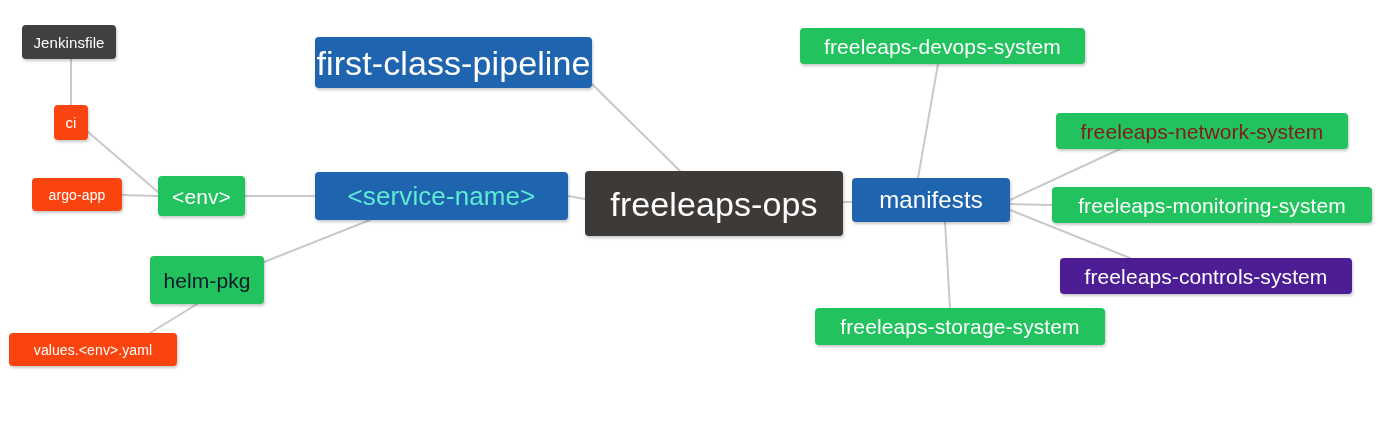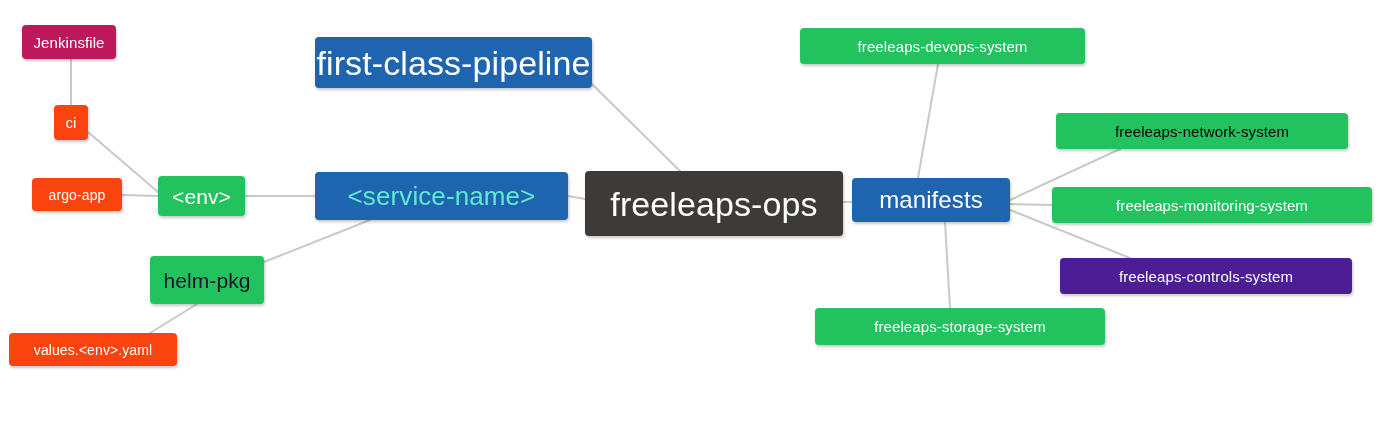--- a/index.html
+++ b/index.html
@@ -43,21 +43,21 @@
   }
   .node-label {
     display: block;
     white-space: nowrap;
   }
   
   .sz-root      { font-size: 34px; }
   .sz-branch    { font-size: 26px; }
   .sz-branch-sm { font-size: 24px; }
   .sz-leaf      { font-size: 21px; }
-  .sz-leaf-sm   { font-size: 15px; }
+  .sz-leaf-sm   { font-size: 21px; }
   .sz-tiny      { font-size: 15px; }
   .sz-tiny2     { font-size: 14px; }
 </style>
 </head>
 <body>
 
 <div id="canvas">
   <svg id="edge-layer" viewBox="0 0 1390 421" preserveAspectRatio="none">
       <line x1="71" y1="59" x2="71" y2="105" stroke="#c9c9c9" stroke-width="2" stroke-linecap="round"></line>
       <line x1="88" y1="132" x2="158" y2="192" stroke="#c9c9c9" stroke-width="2" stroke-linecap="round"></line>
@@ -68,21 +68,21 @@
       <line x1="592" y1="84" x2="680" y2="171" stroke="#c9c9c9" stroke-width="2" stroke-linecap="round"></line>
       <line x1="568" y1="196" x2="585" y2="199" stroke="#c9c9c9" stroke-width="2" stroke-linecap="round"></line>
       <line x1="843" y1="202" x2="852" y2="202" stroke="#c9c9c9" stroke-width="2" stroke-linecap="round"></line>
       <line x1="918" y1="178" x2="938" y2="64" stroke="#c9c9c9" stroke-width="2" stroke-linecap="round"></line>
       <line x1="1010" y1="200" x2="1120" y2="149" stroke="#c9c9c9" stroke-width="2" stroke-linecap="round"></line>
       <line x1="1010" y1="204" x2="1052" y2="205" stroke="#c9c9c9" stroke-width="2" stroke-linecap="round"></line>
       <line x1="1010" y1="210" x2="1130" y2="258" stroke="#c9c9c9" stroke-width="2" stroke-linecap="round"></line>
       <line x1="945" y1="222" x2="950" y2="308" stroke="#c9c9c9" stroke-width="2" stroke-linecap="round"></line>
     </svg>
   <div id="node-layer">
-      <div class="node sz-tiny" style="left: 22px; top: 25px; width: 94px; height: 34px; background: #be185d; color: rgb(255, 255, 255);">
+      <div class="node sz-tiny" style="left: 22px; top: 25px; width: 94px; height: 34px; background: #404040; color: rgb(255, 255, 255);">
         <span class="node-label">Jenkinsfile</span>
       </div>
       <div class="node sz-tiny" style="left: 54px; top: 105px; width: 34px; height: 35px; background: rgb(249, 68, 15); color: rgb(255, 255, 255);">
         <span class="node-label">ci</span>
       </div>
       <div class="node sz-tiny2" style="left: 32px; top: 178px; width: 90px; height: 33px; background: rgb(249, 68, 15); color: rgb(255, 255, 255);">
         <span class="node-label">argo-app</span>
       </div>
       <div class="node sz-leaf" style="left: 158px; top: 176px; width: 87px; height: 40px; background: rgb(34, 195, 94); color: rgb(255, 255, 255);">
         <span class="node-label">&lt;env&gt;</span>
@@ -101,21 +101,21 @@
       </div>
       <div class="node sz-root" style="left: 585px; top: 171px; width: 258px; height: 65px; background: rgb(62, 58, 56); color: rgb(255, 255, 255);">
         <span class="node-label">freeleaps-ops</span>
       </div>
       <div class="node sz-branch-sm" style="left: 852px; top: 178px; width: 158px; height: 44px; background: rgb(31, 100, 174); color: rgb(255, 255, 255);">
         <span class="node-label">manifests</span>
       </div>
       <div class="node sz-leaf-sm" style="left: 800px; top: 28px; width: 285px; height: 36px; background: rgb(34, 195, 94); color: rgb(255, 255, 255);">
         <span class="node-label">freeleaps-devops-system</span>
       </div>
-      <div class="node sz-leaf-sm" style="left: 1056px; top: 113px; width: 292px; height: 36px; background: rgb(34, 195, 94); color: #000000;">
+      <div class="node sz-leaf-sm" style="left: 1056px; top: 113px; width: 292px; height: 36px; background: rgb(34, 195, 94); color: #7f1d1d;">
         <span class="node-label">freeleaps-network-system</span>
       </div>
       <div class="node sz-leaf-sm" style="left: 1052px; top: 187px; width: 320px; height: 36px; background: rgb(34, 195, 94); color: rgb(255, 255, 255);">
         <span class="node-label">freeleaps-monitoring-system</span>
       </div>
       <div class="node sz-leaf-sm" style="left: 1060px; top: 258px; width: 292px; height: 36px; background: #4c1d95; color: rgb(255, 255, 255);">
         <span class="node-label">freeleaps-controls-system</span>
       </div>
       <div class="node sz-leaf-sm" style="left: 815px; top: 308px; width: 290px; height: 37px; background: rgb(34, 195, 94); color: rgb(255, 255, 255);">
         <span class="node-label">freeleaps-storage-system</span>

